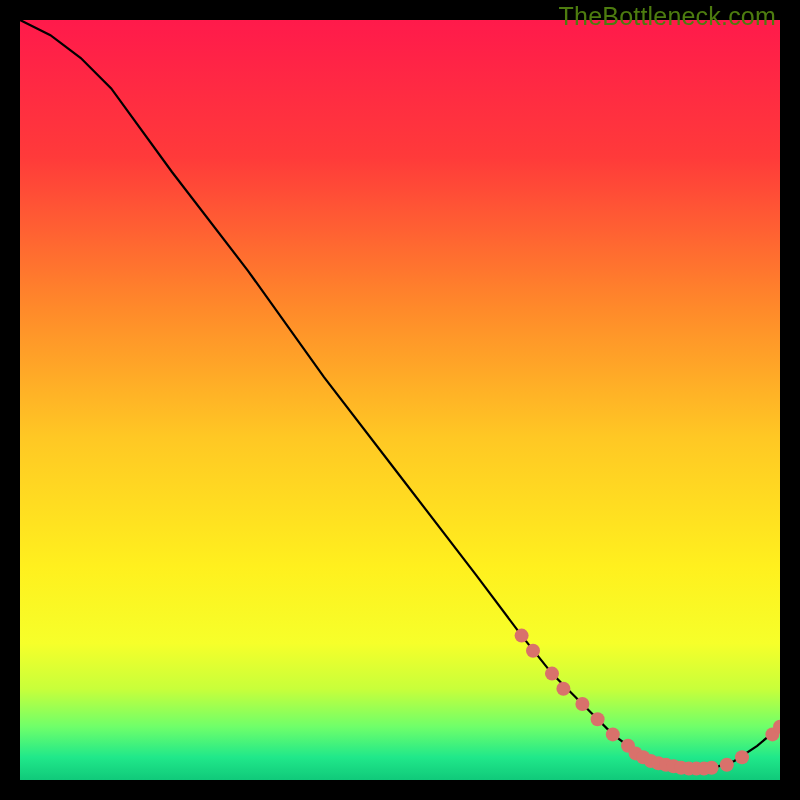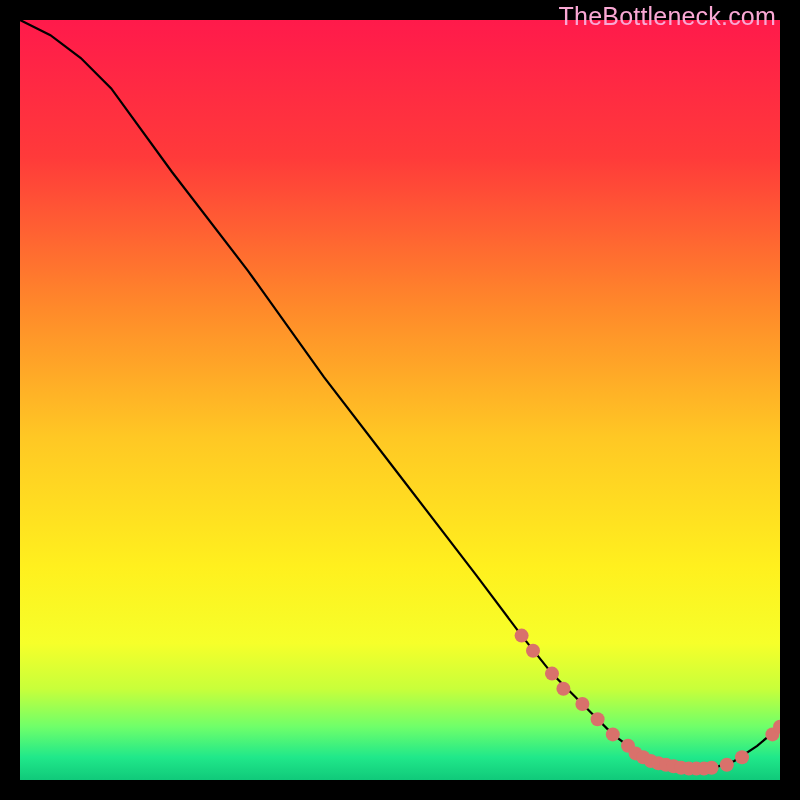--- a/index.html
+++ b/index.html
@@ -16,21 +16,21 @@
     left: 20px;
     top: 20px;
     width: 760px;
     height: 760px;
     background: #000;
   }
   .watermark {
     position: absolute;
     top: 2px;
     right: 24px;
-    color: #f9a8d4;
+    color: #4d7c0f;
     font-size: 25px;
     font-weight: 400;
     letter-spacing: 0.2px;
     z-index: 5;
   }
   svg {
     display: block;
   }
 </style>
 </head>

